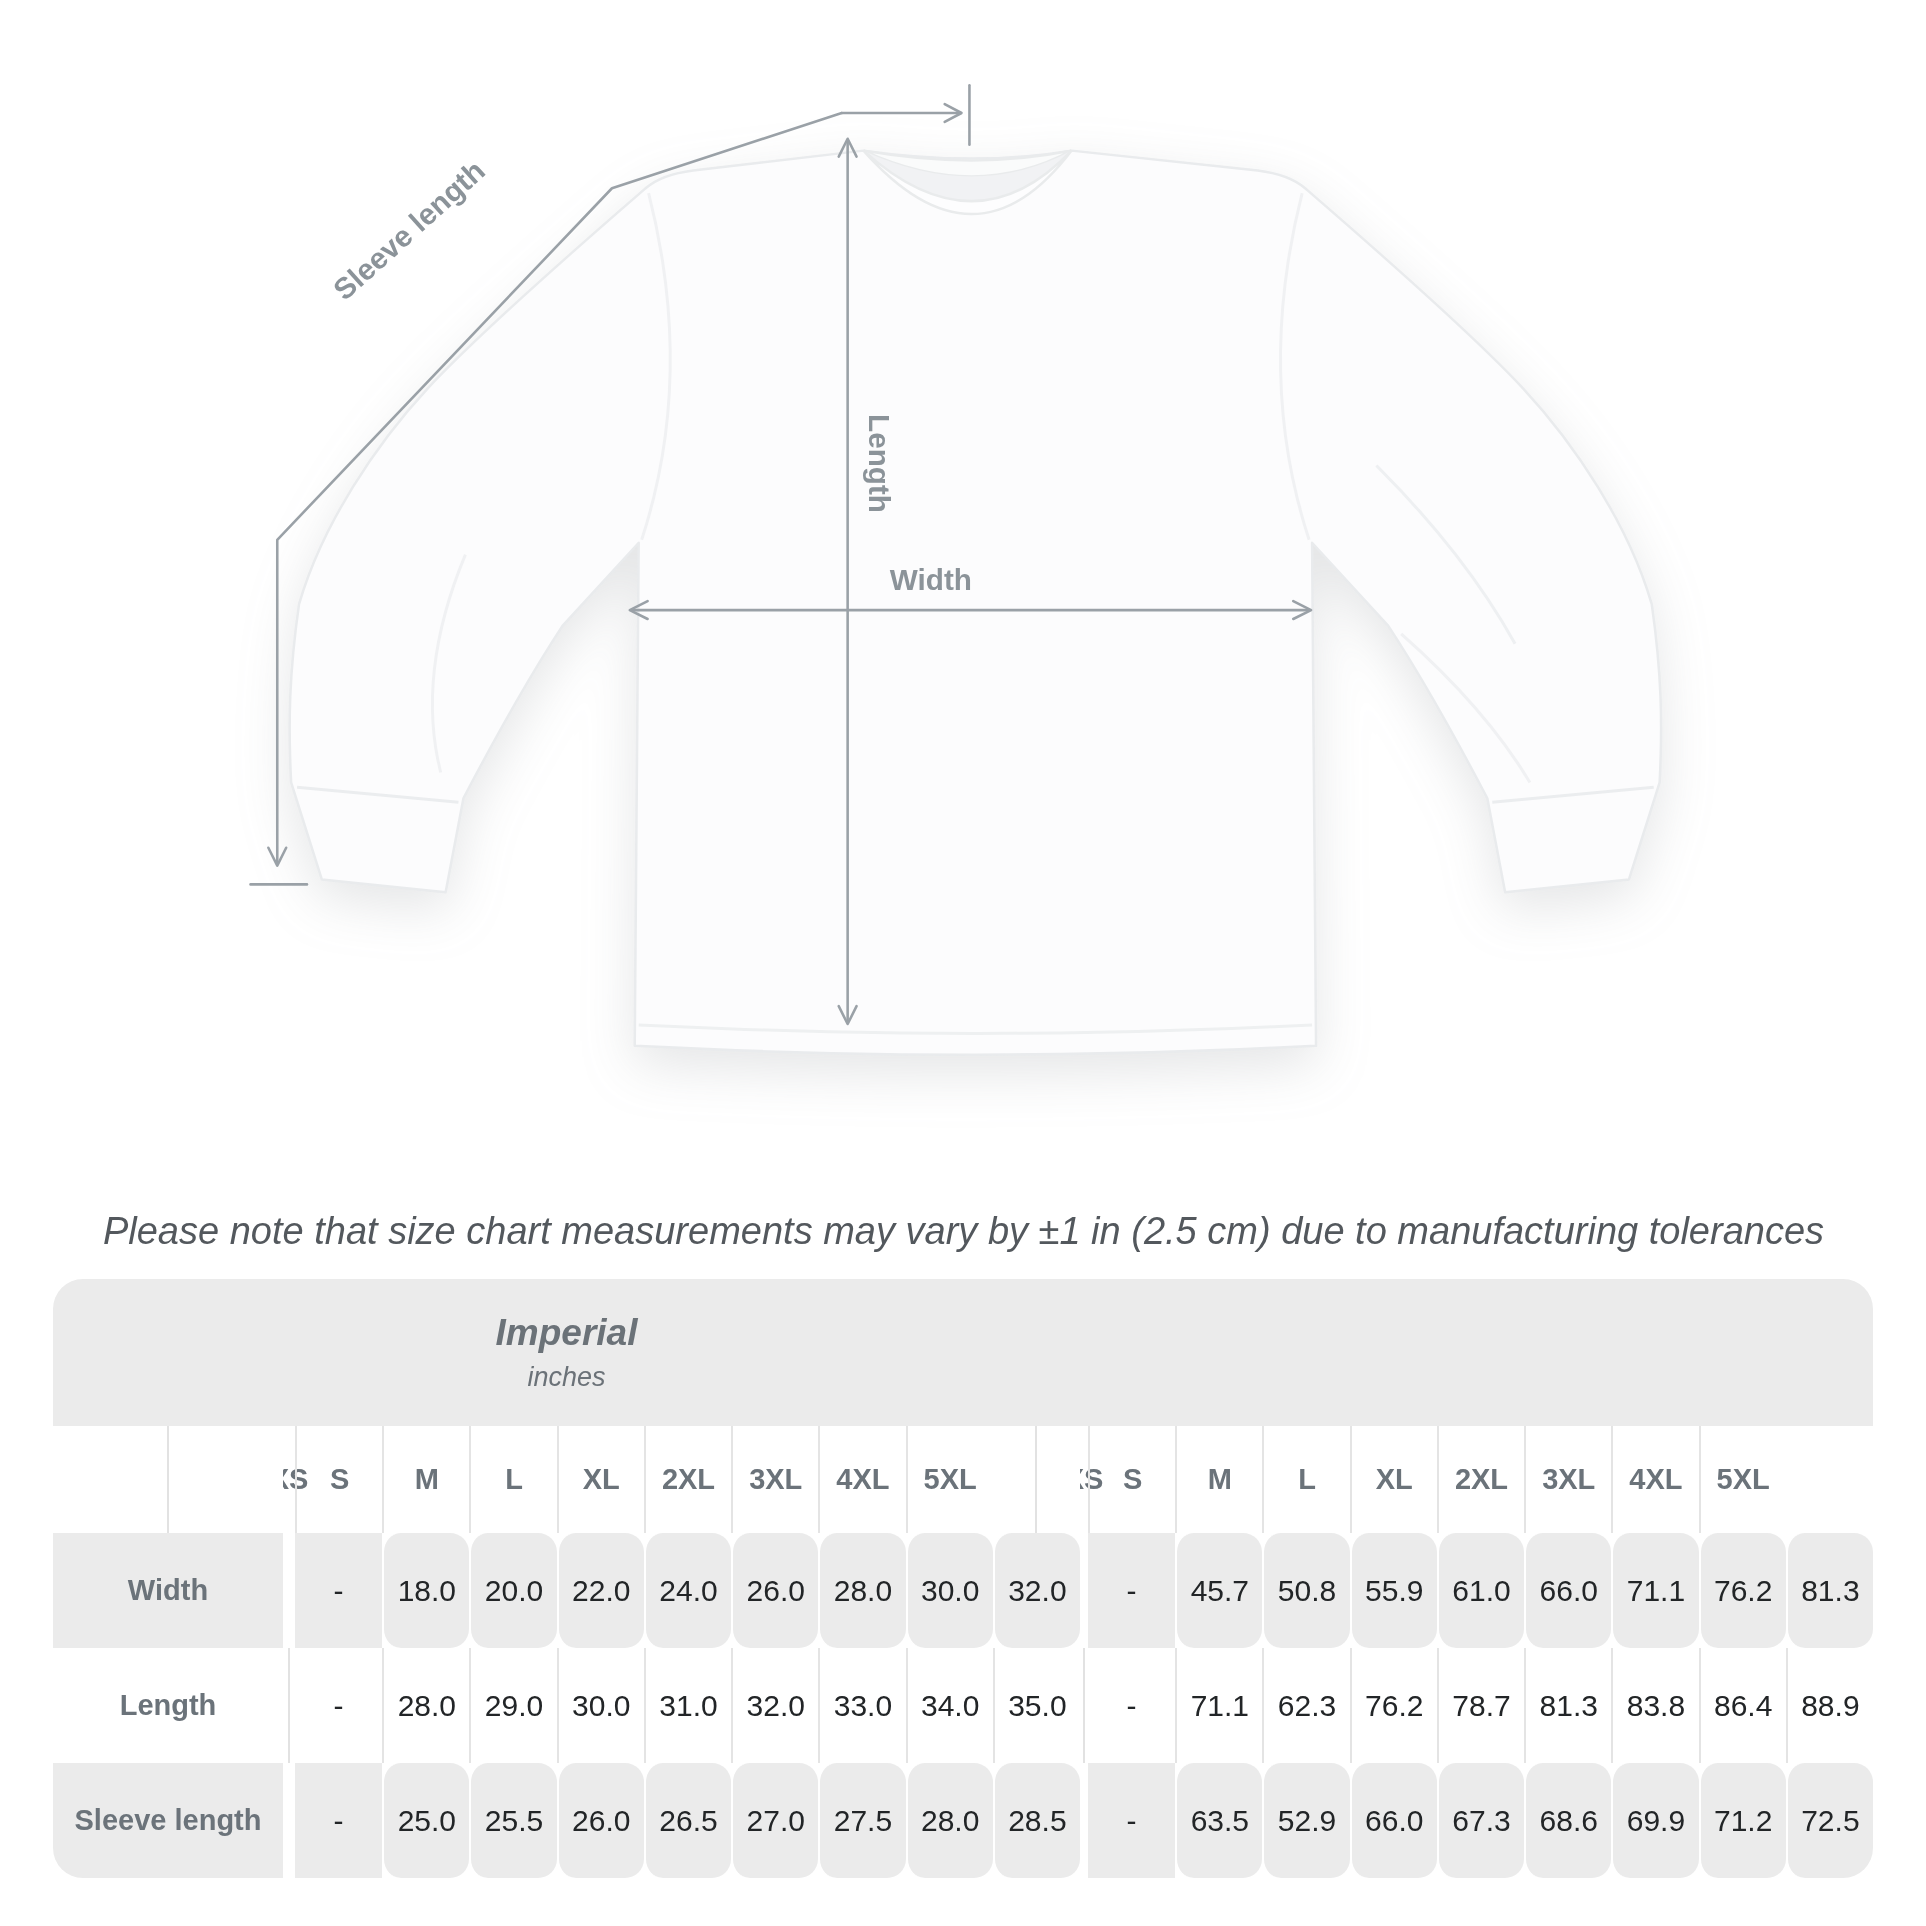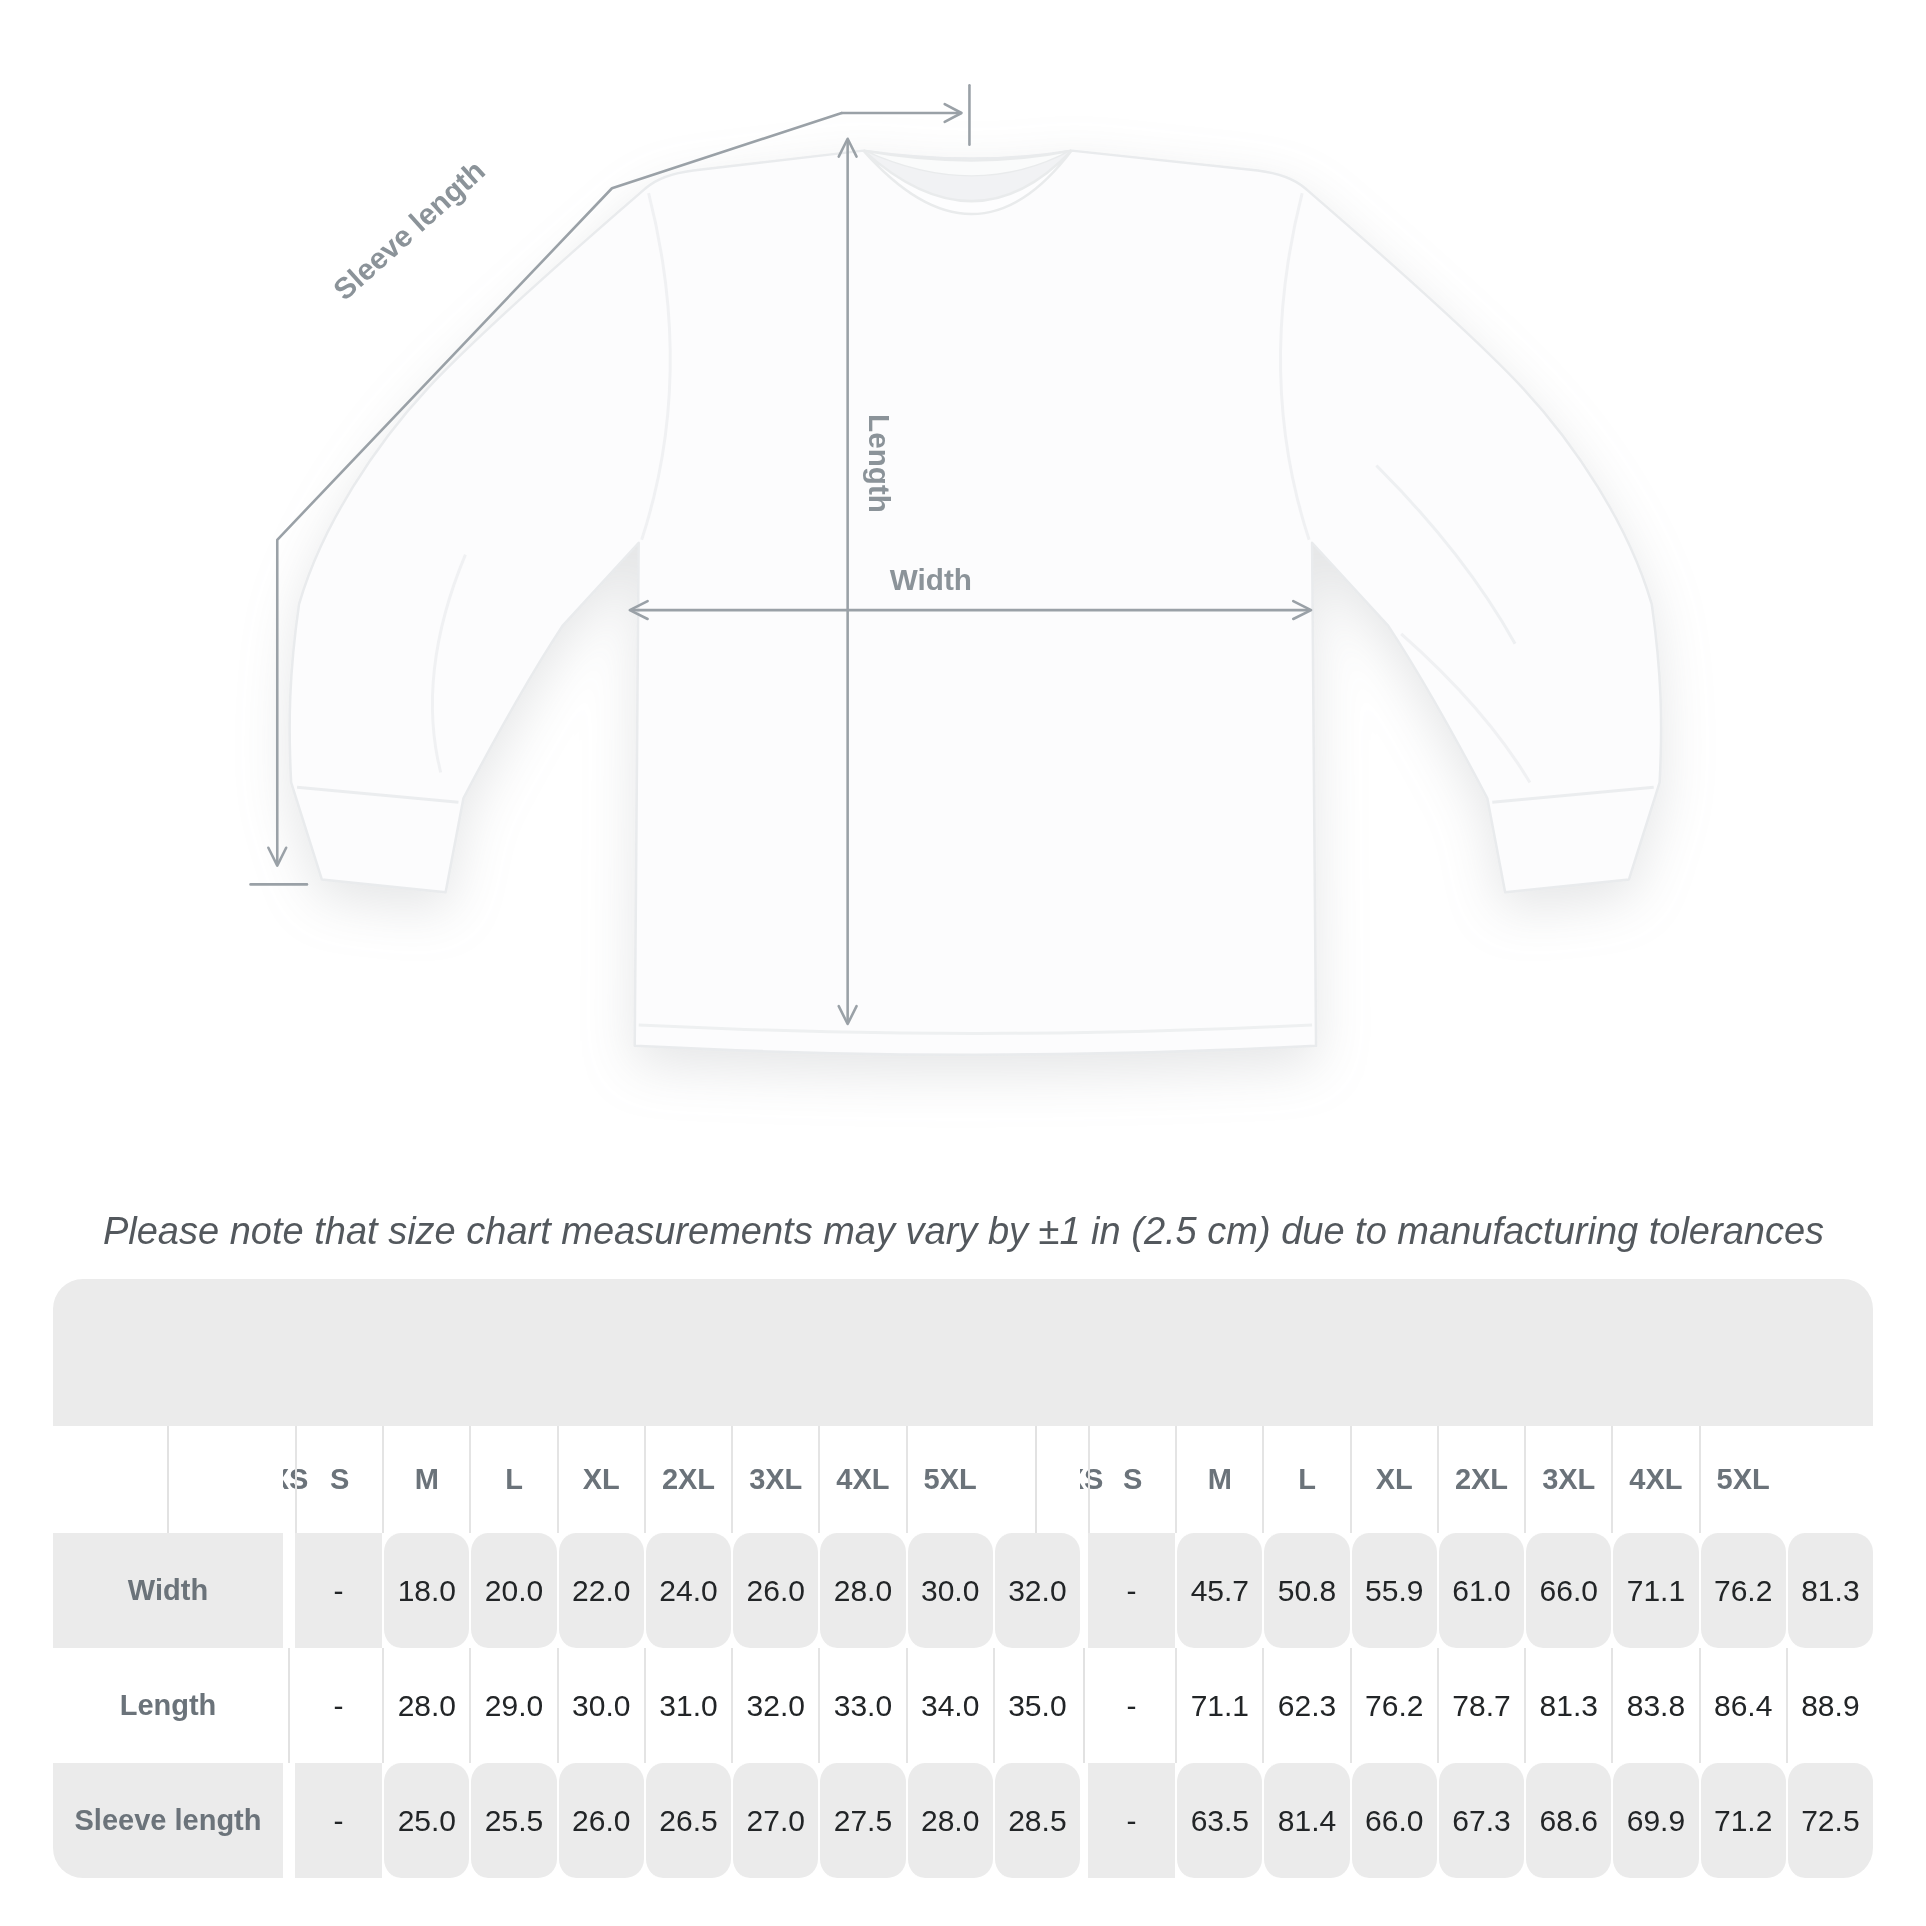--- a/index.html
+++ b/index.html
@@ -112,20 +112,24 @@
       <text x="888" y="478" text-anchor="middle" transform="rotate(90 888 468)">Length</text>
       <text x="940" y="596" text-anchor="middle">Width</text>
     </g>
   </svg>
 
   <p class="page-subtitle">Please note that size chart measurements may vary by ±1 in (2.5 cm) due to manufacturing tolerances</p>
 
   <div class="size-table">
 
     <div class="row row-units">
+      <div class="unit-block unit-imperial">
+        <div class="unit-name">Imperial</div>
+        <div class="unit-sub">inches</div>
+      </div>
     </div>
 
     <div class="row row-sizes plainrow">
       <div class="sep"></div>
       <div class="cell size-head">XS</div>
       <div class="cell size-head">S</div>
       <div class="cell size-head">M</div>
       <div class="cell size-head">L</div>
       <div class="cell size-head">XL</div>
       <div class="cell size-head">2XL</div>
@@ -200,21 +204,21 @@
       <div class="cell val">25.5</div>
       <div class="cell val">26.0</div>
       <div class="cell val">26.5</div>
       <div class="cell val">27.0</div>
       <div class="cell val">27.5</div>
       <div class="cell val">28.0</div>
       <div class="cell val">28.5</div>
       <div class="sep"></div>
       <div class="cell val">-</div>
       <div class="cell val">63.5</div>
-      <div class="cell val">81.4</div>
+      <div class="cell val">52.9</div>
       <div class="cell val">66.0</div>
       <div class="cell val">67.3</div>
       <div class="cell val">68.6</div>
       <div class="cell val">69.9</div>
       <div class="cell val">71.2</div>
       <div class="cell val">72.5</div>
     </div>
 
   </div>
 </div>

